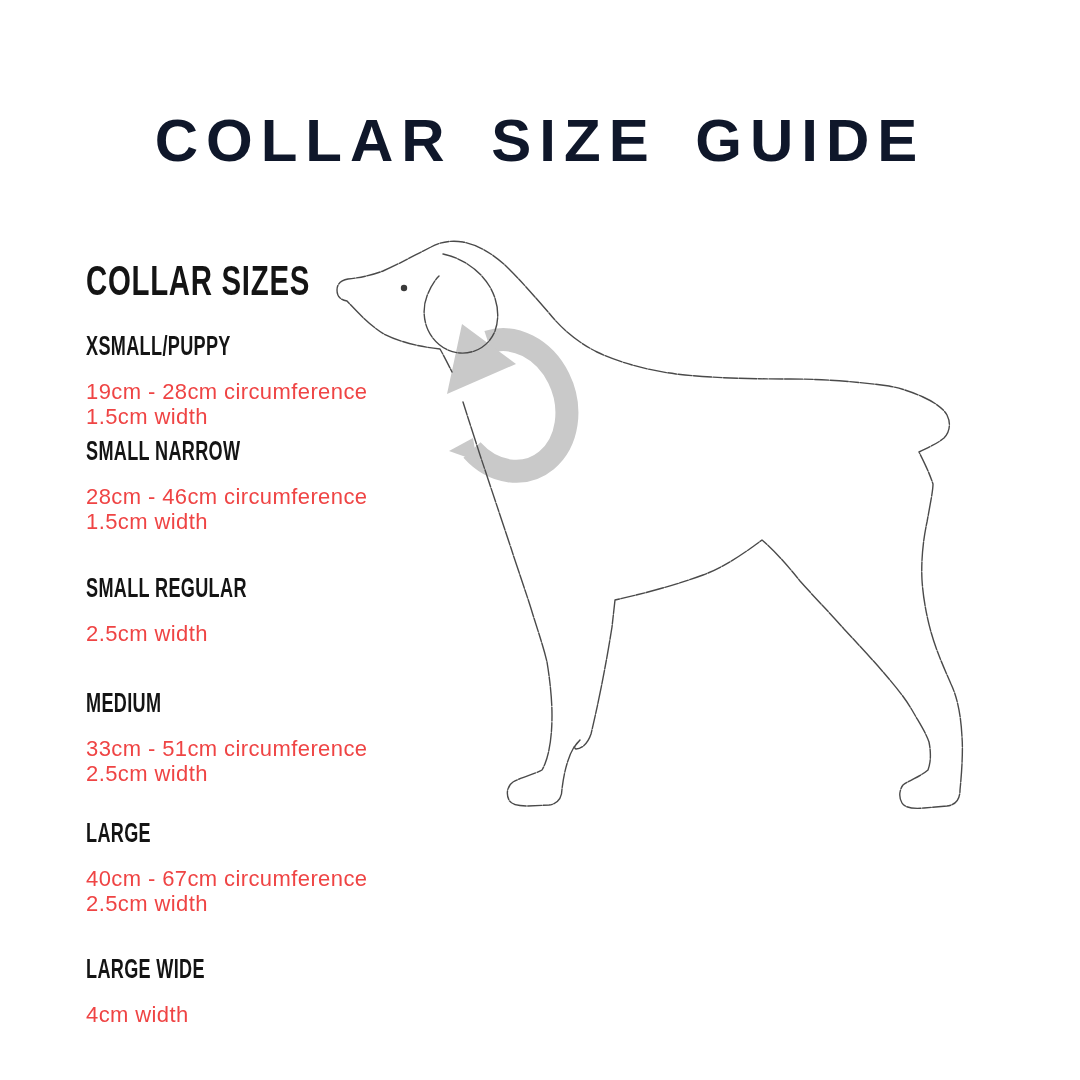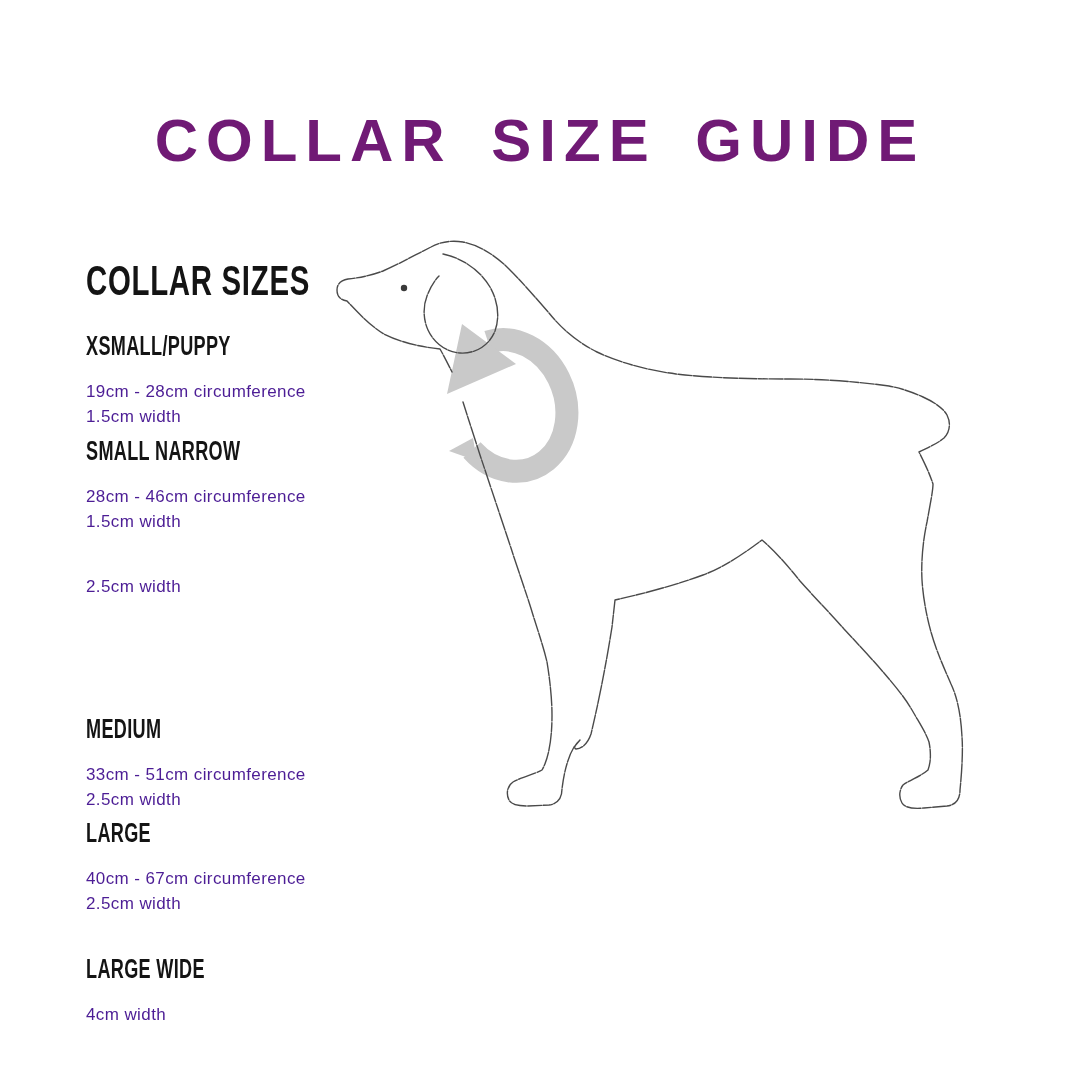--- a/index.html
+++ b/index.html
@@ -4,40 +4,40 @@
 <style>
   html,body{margin:0;padding:0;}
   body{
     width:1080px;height:1080px;background:#ffffff;
     font-family:"Liberation Sans",sans-serif;
     position:relative;overflow:hidden;color:#161616;
   }
   .title{
     position:absolute;top:71px;left:0;width:1080px;
     text-align:center;font-size:60px;font-weight:700;line-height:60px;
-    letter-spacing:8px;word-spacing:14px;color:#701a75;white-space:nowrap;
+    letter-spacing:8px;word-spacing:14px;color:#0f172a;white-space:nowrap;
   }
   .sizes-heading{
     position:absolute;left:86px;top:260px;line-height:42px;white-space:nowrap;
   }
   .cond-xl{
     display:inline-block;transform:scaleX(.70);transform-origin:0 50%;
     font-weight:700;font-size:42px;letter-spacing:1px;color:#141414;white-space:nowrap;
   }
   .size{position:absolute;left:86px;width:330px;}
   .size h3{margin:0 0 16px 0;line-height:28px;font-weight:700;white-space:nowrap;text-decoration:underline;}
   .cond-md{
     display:inline-block;transform:scaleX(.67);transform-origin:0 50%;
     font-size:27px;letter-spacing:.5px;color:#141414;white-space:nowrap;
   }
   .size p{
-    margin:0;font-size:17px;line-height:25px;letter-spacing:.4px;
-    color:#4c1d95;font-weight:400;white-space:nowrap;
+    margin:0;font-size:22px;line-height:25px;letter-spacing:.4px;
+    color:#ef4444;font-weight:400;white-space:nowrap;
   }
-  .s0{top:332px}.s1{top:437px}.s2{top:574px}.s3{top:715px}.s4{top:819px}.s5{top:955px}
+  .s0{top:332px}.s1{top:437px}.s2{top:574px}.s3{top:689px}.s4{top:819px}.s5{top:955px}
   .dog-figure{position:absolute;left:325px;top:222px;width:680px;height:610px;margin:0;}
   .sketch{
     fill:none;stroke:#4a4a4a;stroke-width:1.4;
     stroke-linecap:round;stroke-linejoin:round;
     stroke-dasharray:14 1.5 9 1.5 18 1.5;
   }
 </style>
 </head>
 <body>
 
@@ -53,20 +53,21 @@
   <p>1.5cm width</p>
 </section>
 
 <section class="size s1">
   <h3><span class="cond-md">SMALL NARROW</span></h3>
   <p>28cm - 46cm circumference</p>
   <p>1.5cm width</p>
 </section>
 
 <section class="size s2">
+  <h3><span class="cond-md">SMALL REGULAR</span></h3>
   <p>2.5cm width</p>
 </section>
 
 <section class="size s3">
   <h3><span class="cond-md">MEDIUM</span></h3>
   <p>33cm - 51cm circumference</p>
   <p>2.5cm width</p>
 </section>
 
 <section class="size s4">

